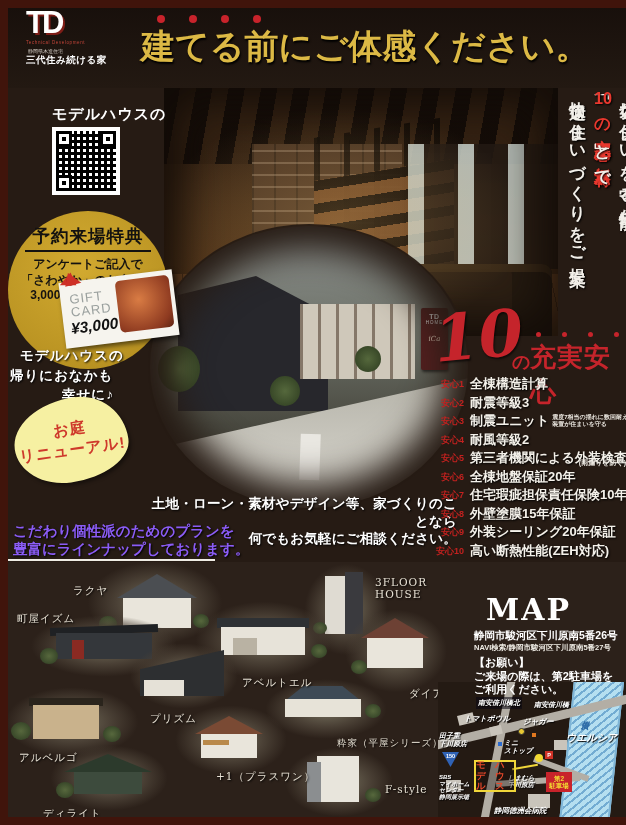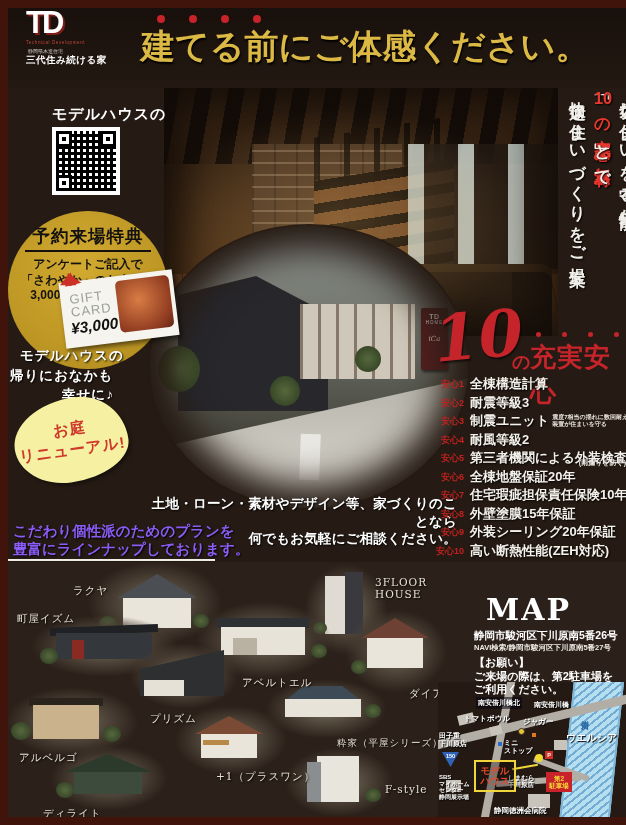--- a/index.html
+++ b/index.html
@@ -131,24 +131,24 @@
   .map-addr{position:absolute;left:474px;top:629px;color:#fff;font-size:10.5px;font-weight:bold;z-index:5;white-space:nowrap;}
   .map-navi{position:absolute;left:474px;top:643px;color:#f0ede6;font-size:7.5px;font-weight:bold;z-index:5;white-space:nowrap;}
   .map-ask{position:absolute;left:474px;top:656px;color:#fff;font-size:11px;font-weight:bold;line-height:13.5px;z-index:5;}
   
   .map{position:absolute;left:438px;top:682px;width:188px;height:143px;background:#241a13;overflow:hidden;z-index:3;}
   .road{position:absolute;background:#b3aea5;}
   .bldg{position:absolute;background:#c9c4bb;}
   .river{position:absolute;left:128px;top:-8px;width:46px;height:166px;transform:rotate(6deg);
      background:#b5dff0;border-left:2px solid #7db4d6;border-right:2px solid #7db4d6;
      background-image:repeating-linear-gradient(135deg,rgba(60,130,185,.55) 0 2px,transparent 2px 6px);}
-  .ml{position:absolute;color:#fff;font-weight:bold;white-space:nowrap;text-shadow:1px 1px 1px #000;z-index:4;}
+  .ml{position:absolute;color:#fff;font-weight:bold;white-space:nowrap;text-shadow:1px 1px 1px #000;z-index:4;font-style:italic;}
   .ml span{display:block;}
   .mh-box{position:absolute;left:36px;top:78px;width:38px;height:28px;border:2px solid #f0d63a;z-index:5;
-     display:flex;flex-direction:column;align-items:center;justify-content:center;
+     display:flex;flex-direction:row;align-items:center;justify-content:center;
      color:#e8482a;font-size:9.5px;font-weight:900;line-height:10.5px;background:rgba(20,12,8,.35);}
   .park-box{position:absolute;left:108px;top:90px;width:26px;height:20px;background:#c8232b;z-index:5;
      display:flex;flex-direction:column;align-items:center;justify-content:center;
      color:#f2d932;font-size:6.5px;font-weight:900;line-height:7px;}
   .shield{position:absolute;left:4px;top:70px;width:17px;height:15px;background:#2f62b5;z-index:4;
      clip-path:polygon(0 0,100% 0,50% 100%);color:#fff;font-size:5.5px;font-weight:bold;text-align:center;line-height:9px;}
 </style>
 </head>
 <body>
 

